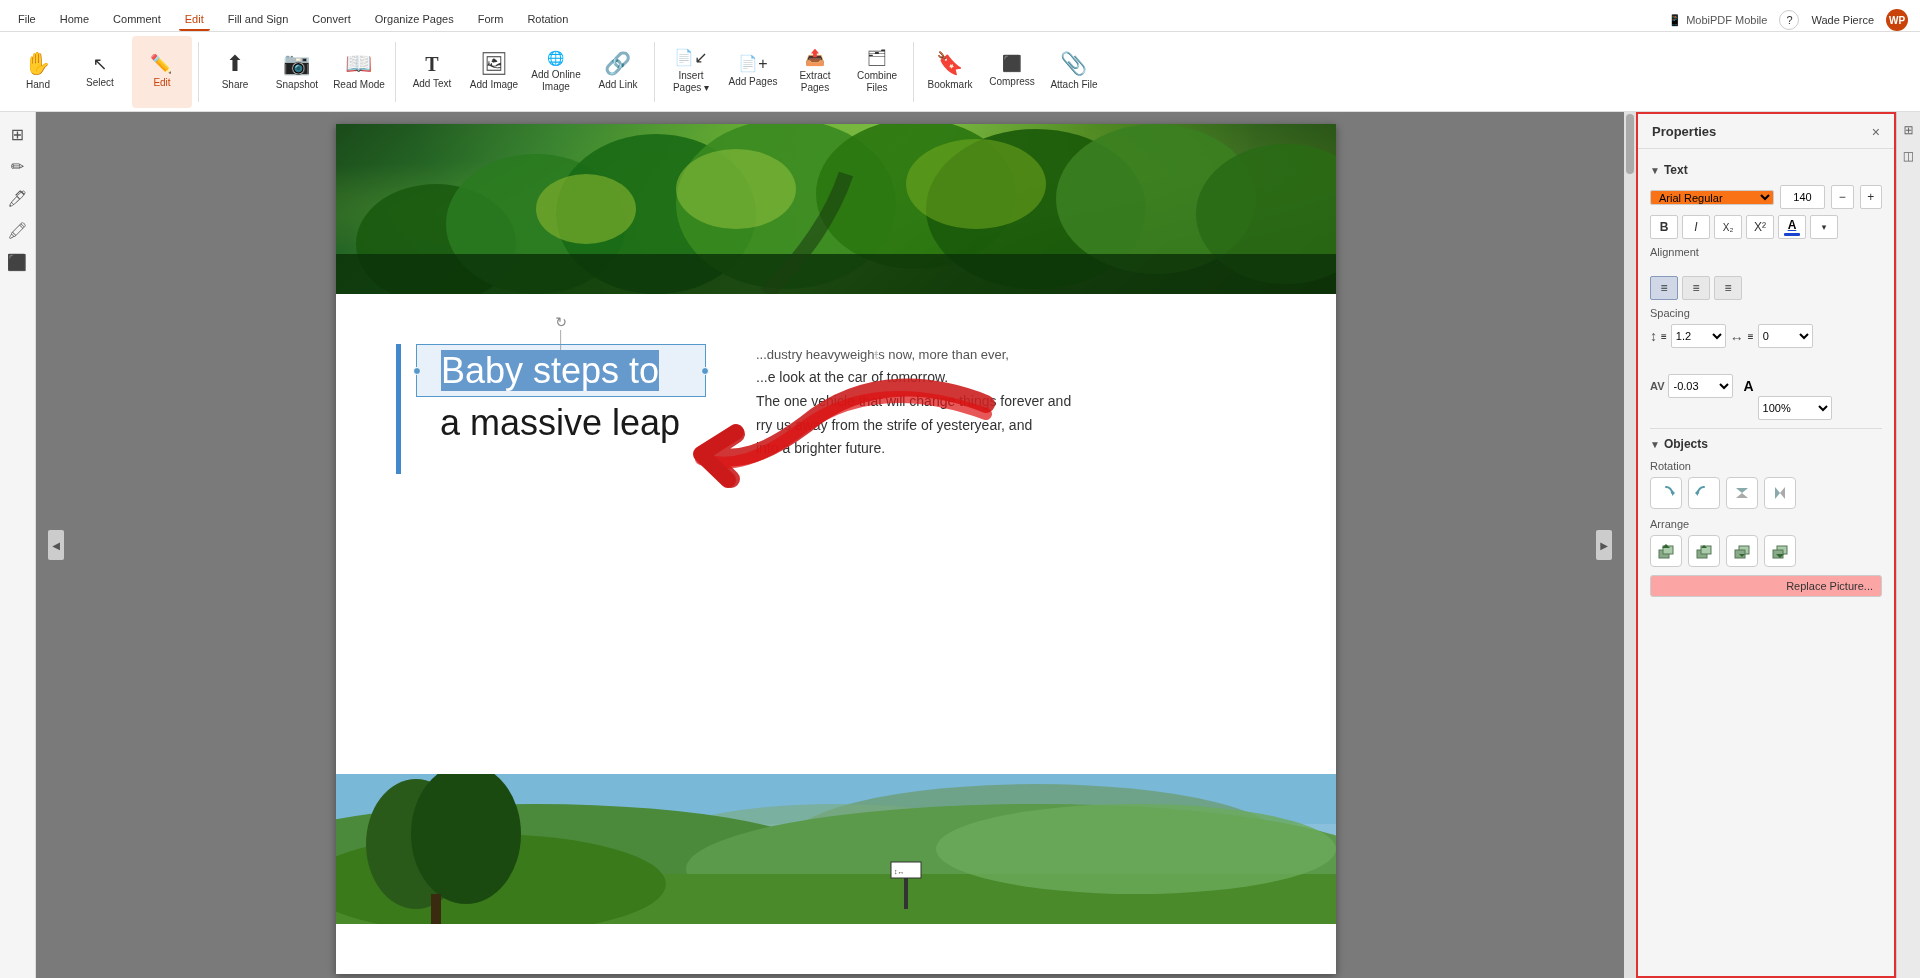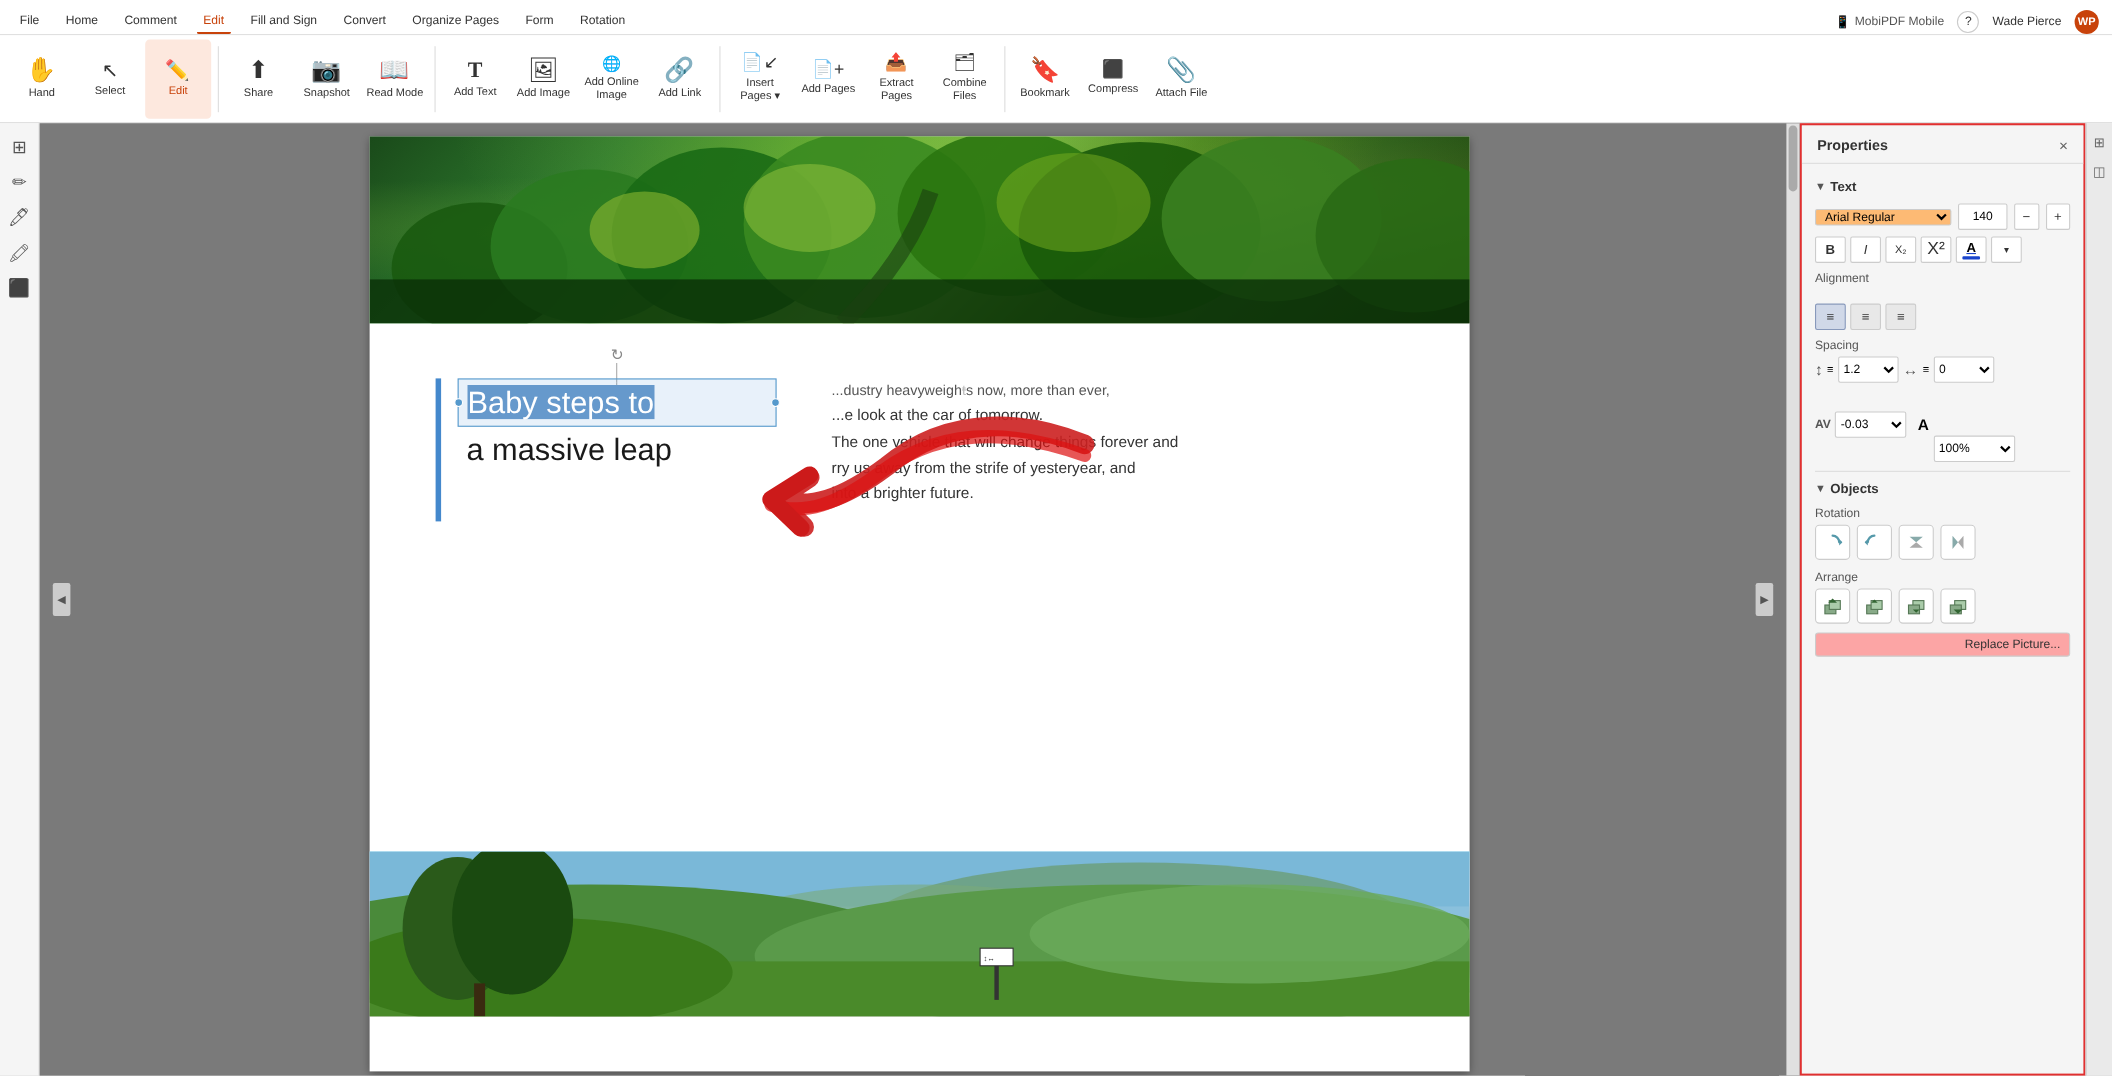--- a/index.html
+++ b/index.html
@@ -162,25 +162,26 @@
       width: 8px;
       height: 8px;
       background: #5599cc;
       border: 1px solid #fff;
       border-radius: 50%;
     }
     .handle-left { left: -4px; top: 50%; transform: translateY(-50%); }
     .handle-right { right: -4px; top: 50%; transform: translateY(-50%); }
 
     .big-text {
-      font-size: 28px;
+      font-size: 36px;
       color: #1a1a1a;
       font-weight: 400;
       line-height: 1.2;
       font-family: Arial, sans-serif;
+      margin-left: 16px;
     }
     .big-text .highlighted {
       background: #6699cc;
       color: #fff;
       display: inline;
     }
 
     
     .left-blue-bar {
       position: absolute;
@@ -266,21 +267,21 @@
       gap: 6px;
       margin-bottom: 6px;
     }
     .prop-select {
       flex: 1;
       height: 15px;
       font-size: 11px;
       border: 1px solid #ccc;
       border-radius: 2px;
       padding: 0 4px;
-      background: #fdba74;
+      background: #f97316;
     }
     .prop-input {
       width: 50px;
       height: 24px;
       font-size: 11px;
       border: 1px solid #ccc;
       border-radius: 2px;
       padding: 0 4px;
       text-align: center;
       background: #fff;
@@ -749,21 +750,21 @@
         <input type="text" class="prop-input" value="140" style="width: 45px;">
         <button class="prop-btn-sm">−</button>
         <button class="prop-btn-sm">+</button>
       </div>
 
       
       <div class="format-btns">
         <button class="fmt-btn" style="font-weight:bold;">B</button>
         <button class="fmt-btn" style="font-style:italic;">I</button>
         <button class="fmt-btn" style="font-size:10px;">X₂</button>
-        <button class="fmt-btn" style="font-size:16px;">X²</button>
+        <button class="fmt-btn" style="font-size:12px;">X²</button>
         <div class="underline-color">
           <span style="font-size:12px; font-weight:bold; text-decoration:underline; text-decoration-color:#1a44cc;">A</span>
           <div style="width:16px; height:3px; background:#1a44cc; border-radius:1px;"></div>
         </div>
         <button class="fmt-btn" style="font-size:9px;">▾</button>
       </div>
 
       
       <div style="margin-bottom:17px;">
         <span class="prop-label-sm">Alignment</span>

